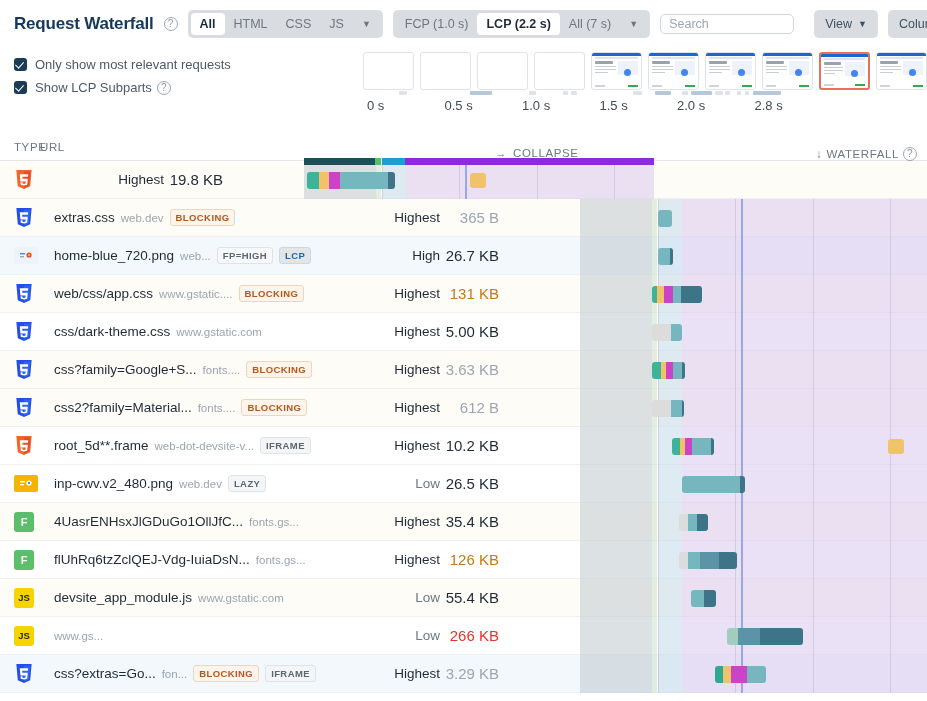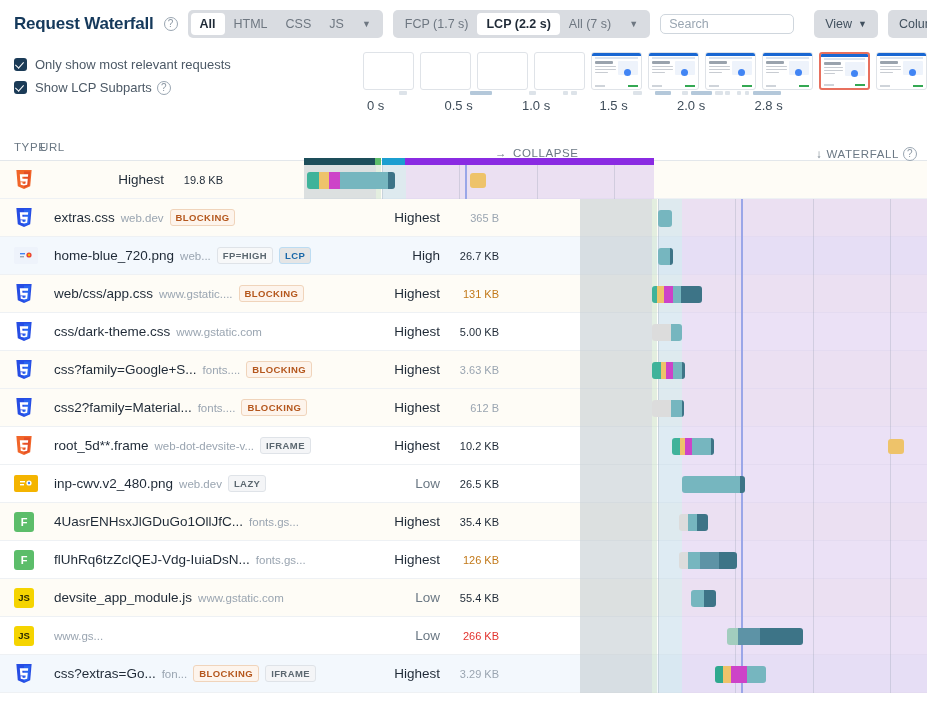--- a/index.html
+++ b/index.html
@@ -123,21 +123,21 @@
     display: flex; align-items: center; height: 38px;
     border-bottom: 1px solid #eef1f4; position: relative;
   }
   .row.tint  { background: #fefcf6; }
   .row.blue  { background: #f3f8fd; }
   .row.plain { background: #ffffff; }
 
   .type-cell { width: 54px; padding-left: 14px; display: flex; align-items: center; }
   .url-cell  { width: 276px; display: flex; align-items: center; gap: 6px; overflow: hidden; }
   .prio-cell { width: 110px; text-align: right; font-size: 13.5px; }
-  .size-cell { width: 59px; text-align: right; font-size: 11px; padding-right: 0; }
+  .size-cell { width: 59px; text-align: right; font-size: 15px; padding-right: 0; }
   .wf-cell   { flex: 1 1 auto; position: relative; height: 38px; }
 
   .fname { font-size: 13.5px; color: #1f2a37; white-space: nowrap; }
   .fhost { font-size: 11.5px; color: #9aa5b1; white-space: nowrap; }
   .tag {
     font-size: 9.5px; font-weight: bold; letter-spacing: 0.4px;
     padding: 2px 5px; border-radius: 3px; white-space: nowrap;
   }
   .tag.blocking { color: #b4561c; background: #fdf4ec; border: 1px solid #f0d4bb; }
   .tag.iframe   { color: #5b6770; background: #f4f5f7; border: 1px solid #dfe3e8; }
@@ -192,21 +192,21 @@
 
   <div class="seg" id="type-filter">
       <div class="seg-item active">All</div>
       <div class="seg-item">HTML</div>
       <div class="seg-item">CSS</div>
       <div class="seg-item">JS</div>
       <div class="seg-caret">▼</div>
     </div>
 
   <div class="seg" id="metric-filter">
-      <div class="seg-item">FCP (1.7 s)</div>
+      <div class="seg-item">FCP (1.0 s)</div>
       <div class="seg-item active">LCP (2.2 s)</div>
       <div class="seg-item">All (7 s)</div>
       <div class="seg-caret">▼</div>
     </div>
 
   <input class="search-box" value="" placeholder="Search" style="">
 
   <div class="spacer"></div>
 
   <div class="btn-drop">

